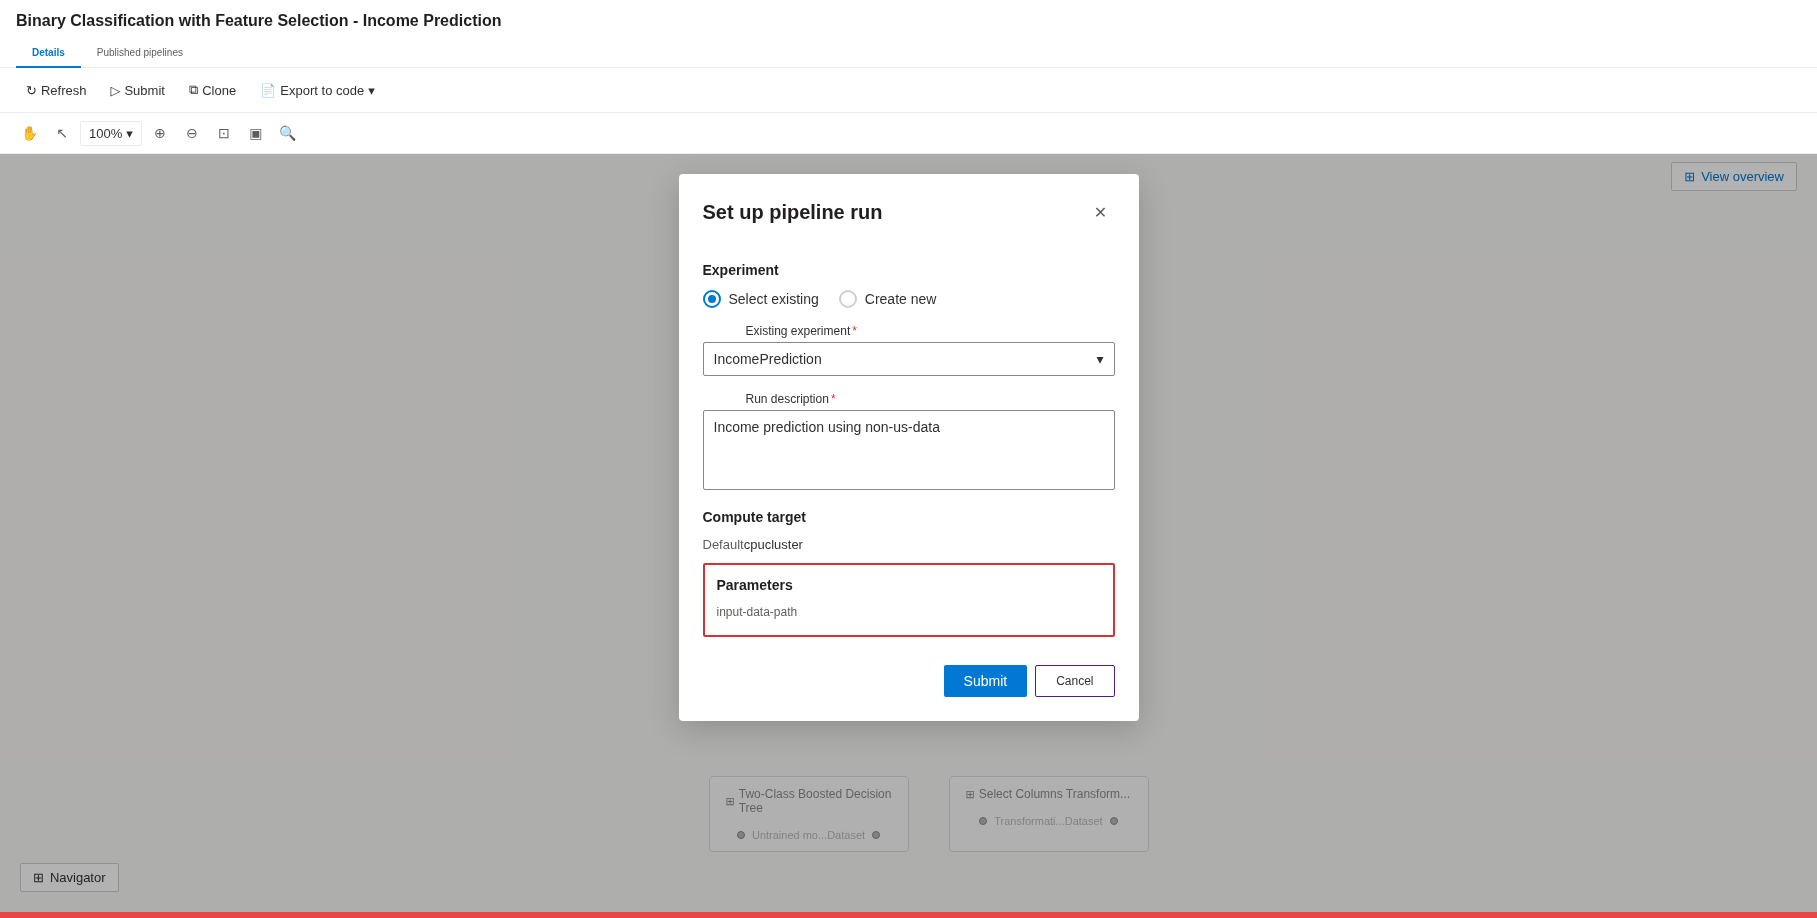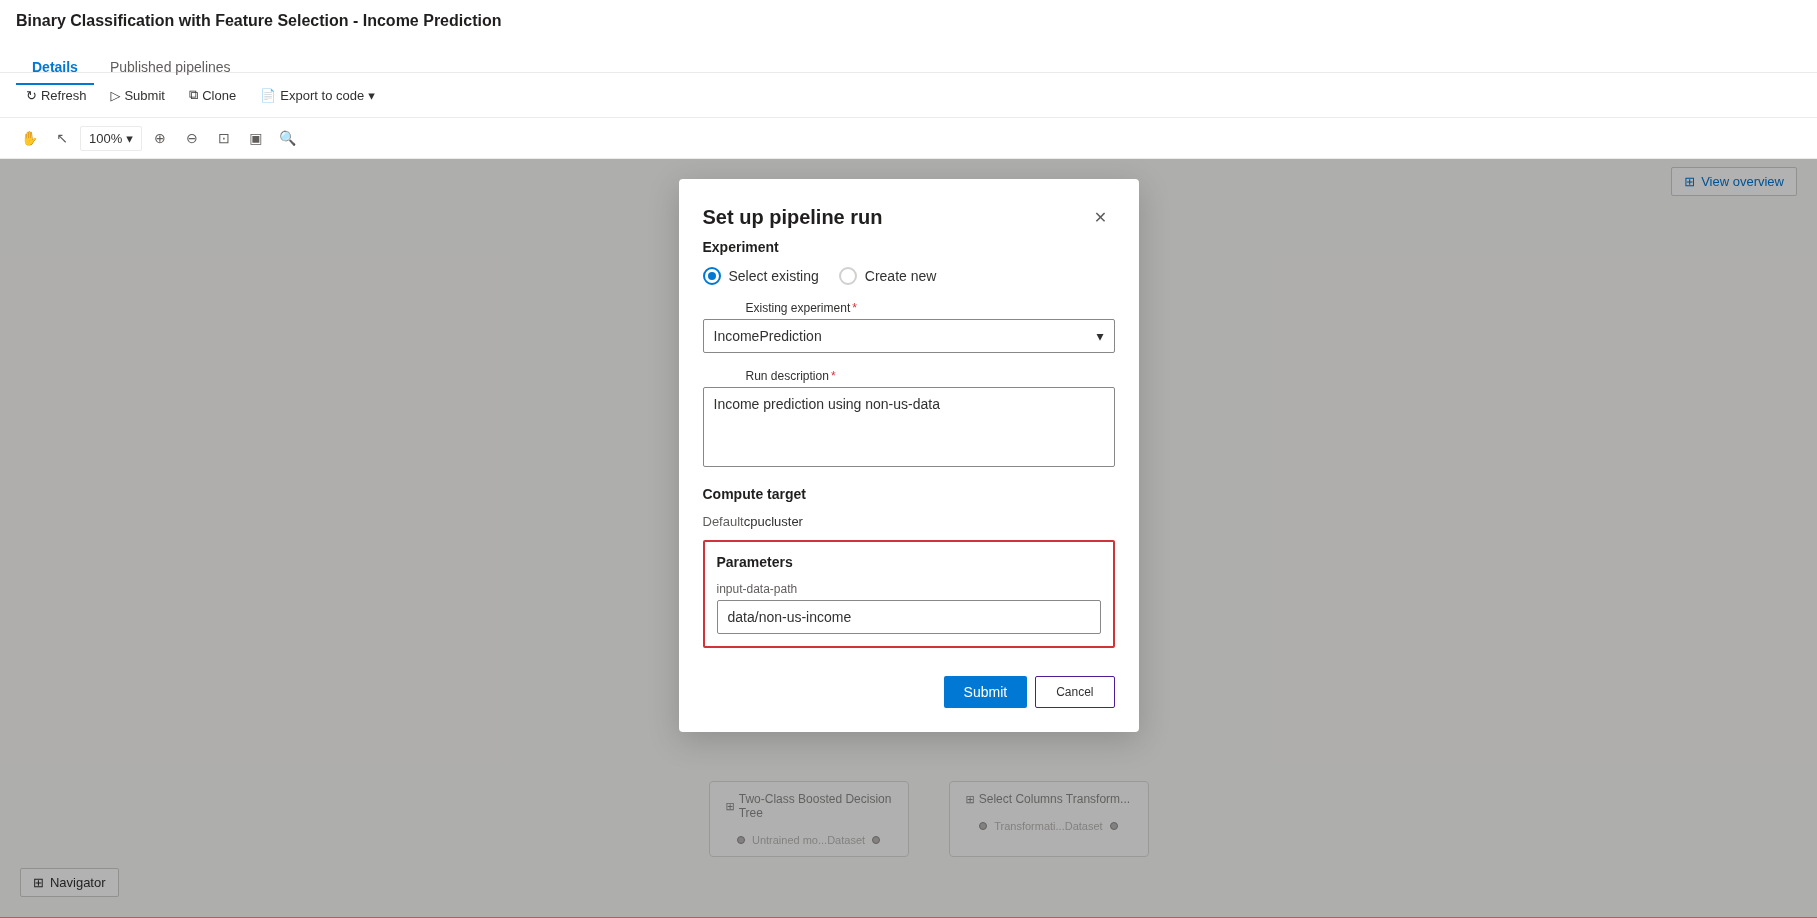--- a/index.html
+++ b/index.html
@@ -36,26 +36,26 @@
       padding-bottom: 8px;
     }
 
     .tabs-row {
       display: flex;
       gap: 0;
     }
 
     .tab {
       padding: 8px 16px;
-      font-size: 14px;
+      font-size: 10px;
       cursor: pointer;
       color: #605e5c;
       border-bottom: 2px solid transparent;
       position: relative;
-      top: 13px;
+      top: 1px;
     }
 
     .tab.active {
       color: #0078d4;
       border-bottom: 2px solid #0078d4;
       font-weight: 600;
     }
 
     
     .toolbar {
@@ -224,21 +224,21 @@
       box-shadow: 0 8px 32px rgba(0,0,0,0.18);
       width: 460px;
       padding: 24px;
       position: relative;
     }
 
     .modal-header {
       display: flex;
       align-items: center;
       justify-content: space-between;
-      margin-bottom: 8px;
+      margin-bottom: 36px;
     }
 
     .modal-title {
       font-size: 20px;
       font-weight: 600;
       color: #201f1e;
     }
 
     .modal-close {
       width: 28px;
@@ -573,21 +573,20 @@
           <div class="section-label">Compute target</div>
           <div class="compute-row">
             <span class="compute-col-label">Default</span>
             <span class="compute-col-value">cpucluster</span>
           </div>
         </div>
 
         <div class="parameters-section">
           <div class="section-label">Parameters</div>
           <div class="param-label">input-data-path</div>
-          <input class="field-input" type="text" value="data/non-us-income" style="">
         </div>
 
         <div class="modal-footer">
           <button class="btn-primary">Submit</button>
           <button class="btn-secondary">Cancel</button>
         </div>
 
       </div>
     </div>
 

